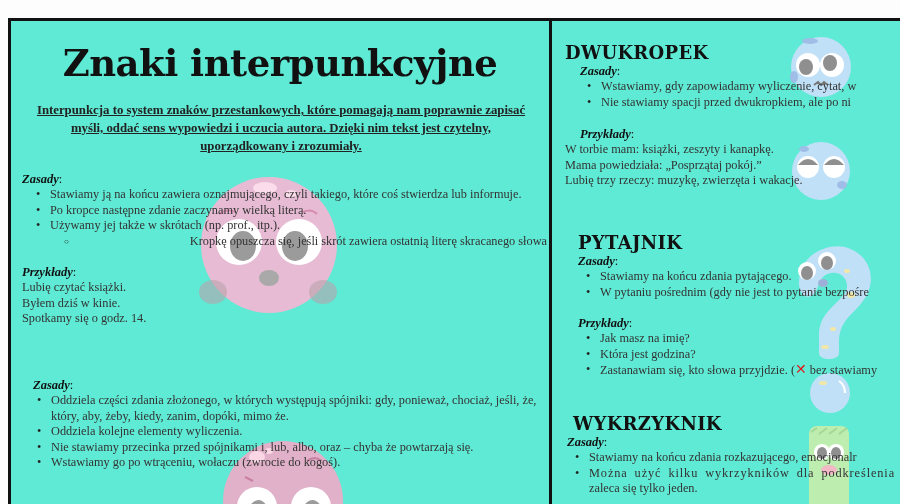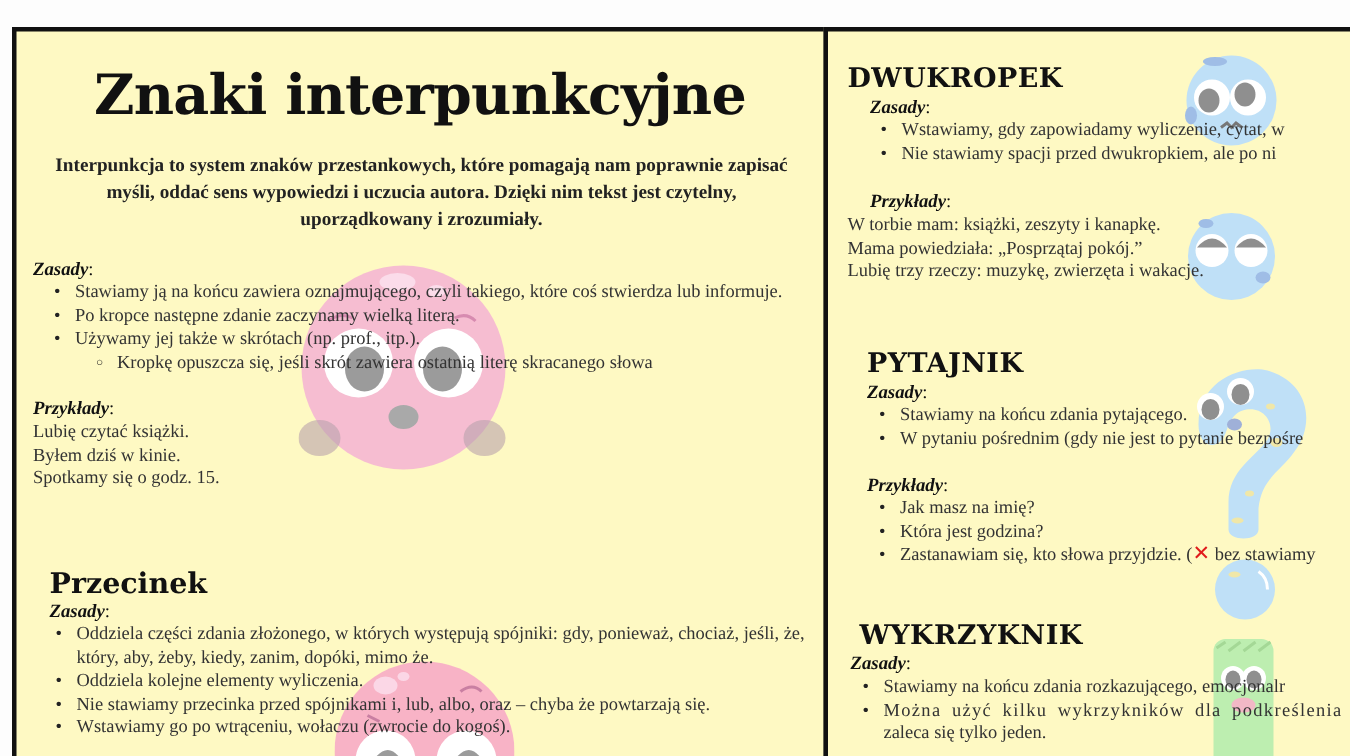--- a/index.html
+++ b/index.html
@@ -3,59 +3,59 @@
   <meta charset="utf-8">
   <style>
     html, body { margin: 0; padding: 0; }
     body {
       width: 900px; height: 504px; overflow: hidden;
       background: #fdfdfd; position: relative;
       font-family: "DejaVu Serif", "Liberation Serif", serif;
       color: #2a2a2a;
     }
     .page {
-      position: absolute; top: 18px; background: #fef9c3;
+      position: absolute; top: 18px; background: #5eead4;
       border: 3px solid #111; border-bottom: none; box-sizing: border-box;
       overflow: hidden;
     }
     .left { left: 8px; width: 544px; height: 486px; border-right: 3px solid #111; }
     .right { left: 549px; width: 360px; height: 486px; border-right: none; }
 
     .deco { position: absolute; z-index: 0; pointer-events: none; }
     .content { position: absolute; z-index: 1; }
     .content, .content * { }
 
     h1.main-title {
       position: absolute; left: 0; width: 538px; top: 20px; margin: 0;
       text-align: center; font-family: "DejaVu Serif", serif; font-weight: bold;
       font-size: 37px; color: #111; letter-spacing: -0.5px; z-index: 1;
     }
     .intro {
       position: absolute; left: 20px; width: 500px; top: 80px; margin: 0;
       text-align: center; font-size: 12.8px; line-height: 18px; color: #222; font-weight: 600;
-      font-family: "Liberation Serif", serif; z-index: 1;
+      font-family: "Liberation Serif", serif; z-index: 1; text-decoration: underline;
     }
     .sec-title {
       margin: 0; font-family: "DejaVu Serif", serif; font-weight: bold; color: #111;
       font-size: 18px; letter-spacing: 0.3px; line-height: 22px;
     }
     .label {
       font-family: "Liberation Serif", serif; font-weight: bold; font-style: italic;
       font-size: 12.5px; color: #111; line-height: 15px; margin: 0;
     }
     .label .colon { font-weight: normal; font-style: normal; }
     ul.rules {
       margin: 0; padding: 0 0 0 28px; list-style: none;
       font-family: "Liberation Serif", serif; font-size: 12.3px; line-height: 15.5px; color: #333;
     }
     ul.rules li { position: relative; }
     ul.rules > li::before {
       content: "\2022"; position: absolute; left: -14px; top: 0; color: #222;
     }
-    ul.sub { list-style: none; padding-left: 28px; margin: 0; }
+    ul.sub { list-style: none; padding-left: 28px; margin: 0; text-align: right; }
     ul.sub > li::before {
       content: "\25CB"; position: absolute; left: -14px; top: 0; font-size: 8px; color: #222;
     }
     .ex-lines { font-family: "Liberation Serif", serif; font-size: 12.3px; line-height: 15.5px; color: #333; margin: 0; }
     .ex-lines div { white-space: nowrap; }
     .nowrap li { white-space: nowrap; }
     .xmark { color: #e01b1b; font-weight: bold; font-family: "DejaVu Sans", sans-serif; font-size: 14px; }
   </style>
 </head>
 <body>
@@ -101,26 +101,25 @@
         <ul class="sub">
           <li>Kropkę opuszcza się, jeśli skrót zawiera ostatnią literę skracanego słowa</li>
         </ul>
       </li>
     </ul>
     <div style="height:16px"></div>
     <p class="label"><span>Przykłady</span><span class="colon">:</span></p>
     <div class="ex-lines">
       <div>Lubię czytać książki.</div>
       <div>Byłem dziś w kinie.</div>
-      <div>Spotkamy się o godz. 15.</div>
+      <div>Spotkamy się o godz. 14.</div>
     </div>
   </div>
 
   <div class="content" style="left:22px; top:357px; width:510px;">
-    <h2 class="sec-title" style="font-size:19px; letter-spacing:0;">Przecinek</h2>
     <p class="label"><span>Zasady</span><span class="colon">:</span></p>
     <ul class="rules" style="padding-left:18px;">
       <li>Oddziela części zdania złożonego, w których występują spójniki: gdy, ponieważ, chociaż, jeśli, że, który, aby, żeby, kiedy, zanim, dopóki, mimo że.</li>
       <li>Oddziela kolejne elementy wyliczenia.</li>
       <li>Nie stawiamy przecinka przed spójnikami i, lub, albo, oraz – chyba że powtarzają się.</li>
       <li>Wstawiamy go po wtrąceniu, wołaczu (zwrocie do kogoś).</li>
     </ul>
   </div>
 </div>
 

